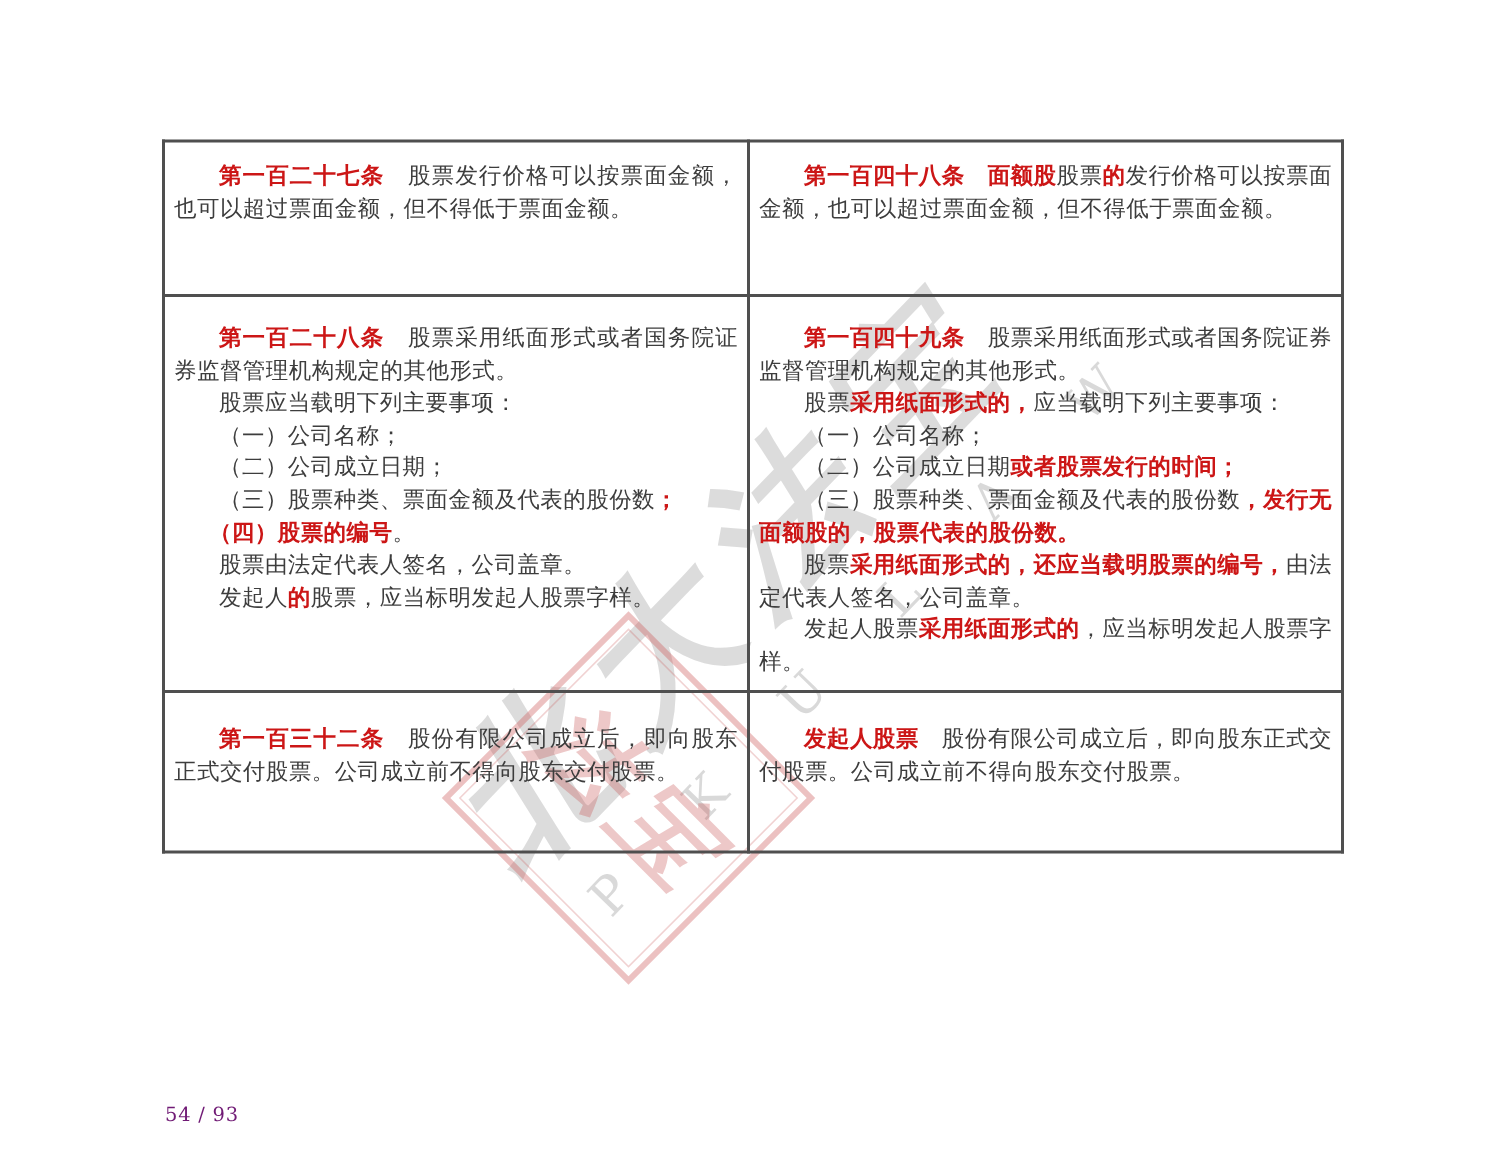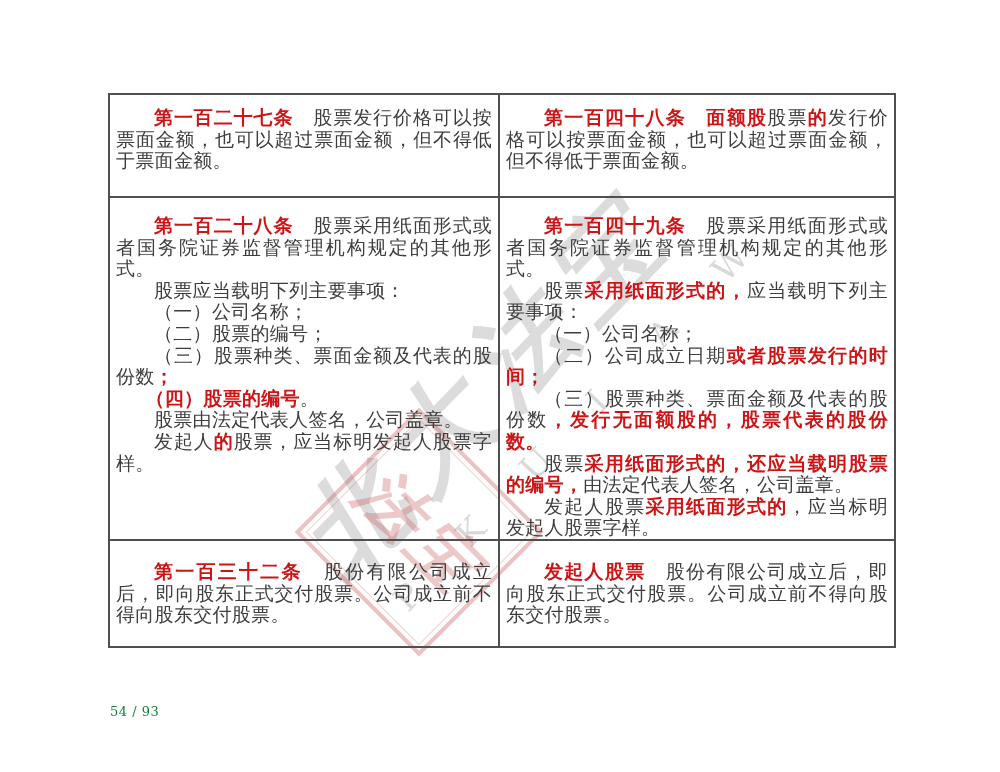--- a/index.html
+++ b/index.html
@@ -51,29 +51,29 @@
     border:2px solid var(--border);vertical-align:top;
     padding:10px 6px 0 6px;background:transparent;
   }
   table.cmp tr:nth-child(1) td{height:89px;padding-top:12px;}
   table.cmp tr:nth-child(2) td{height:245px;padding-top:17px;}
   table.cmp tr:nth-child(3) td{height:85px;padding-top:20px;}
   table.cmp tr:nth-child(4) td{height:85px;}
   table.cmp tr:nth-child(5) td{height:85px;padding-top:13px;}
   table.cmp p{
     margin:0;text-indent:2em;text-align:justify;
-    font-size:19px;line-height:21.6px;letter-spacing:0.3px;
+    font-size:15px;line-height:21.6px;letter-spacing:0.3px;
     color:var(--ink);
   }
   .s-rb{color:var(--red);font-weight:bold;}
   .s-n{color:var(--ink);}
   
   .footer{
-    position:absolute;left:110px;top:704px;
-    font-size:13px;color:#15803d;letter-spacing:0.5px;z-index:1;
+    position:absolute;left:110px;top:736px;
+    font-size:13px;color:#701a75;letter-spacing:0.5px;z-index:1;
   }
 </style>
 </head>
 <body>
 
 <div class="wm-cn">北大法宝</div>
 <div class="wm-en">P K U L A W</div>
 <div class="stamp">
   <span class="seal-text">法宝</span>
 </div>
@@ -90,21 +90,21 @@
         </td>
         <td>
           <p><span class="s-rb">第一百四十八条</span><span class="s-n">　</span><span class="s-rb">面额股</span><span class="s-n">股票</span><span class="s-rb">的</span><span class="s-n">发行价格可以按票面金额，也可以超过票面金额，但不得低于票面金额。</span></p>
         </td>
       </tr>
       <tr>
         <td>
           <p><span class="s-rb">第一百二十八条</span><span class="s-n">　股票采用纸面形式或者国务院证券监督管理机构规定的其他形式。</span></p>
           <p><span class="s-n">股票应当载明下列主要事项：</span></p>
           <p><span class="s-n">（一）公司名称；</span></p>
-          <p><span class="s-n">（二）股票的编号；</span></p>
+          <p><span class="s-n">（二）公司成立日期；</span></p>
           <p><span class="s-n">（三）股票种类、票面金额及代表的股份数</span><span class="s-rb">；</span></p>
           <p style="text-indent: 1.55em;"><span class="s-rb">（四）股票的编号</span><span class="s-n">。</span></p>
           <p><span class="s-n">股票由法定代表人签名，公司盖章。</span></p>
           <p><span class="s-n">发起人</span><span class="s-rb">的</span><span class="s-n">股票，应当标明发起人股票字样。</span></p>
         </td>
         <td>
           <p><span class="s-rb">第一百四十九条</span><span class="s-n">　股票采用纸面形式或者国务院证券监督管理机构规定的其他形式。</span></p>
           <p><span class="s-n">股票</span><span class="s-rb">采用纸面形式的，</span><span class="s-n">应当载明下列主要事项：</span></p>
           <p><span class="s-n">（一）公司名称；</span></p>
           <p><span class="s-n">（二）公司成立日期</span><span class="s-rb">或者股票发行的时间；</span></p>

